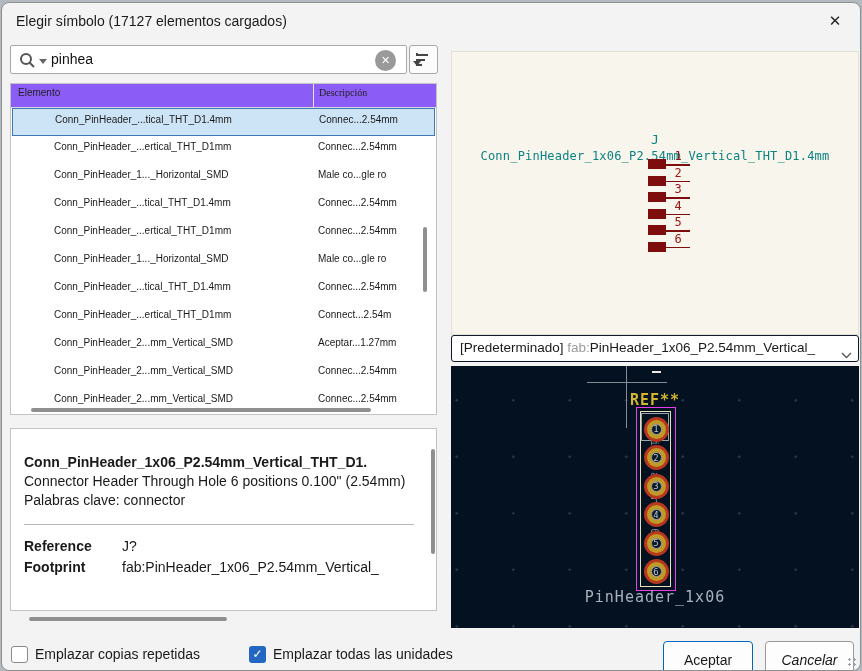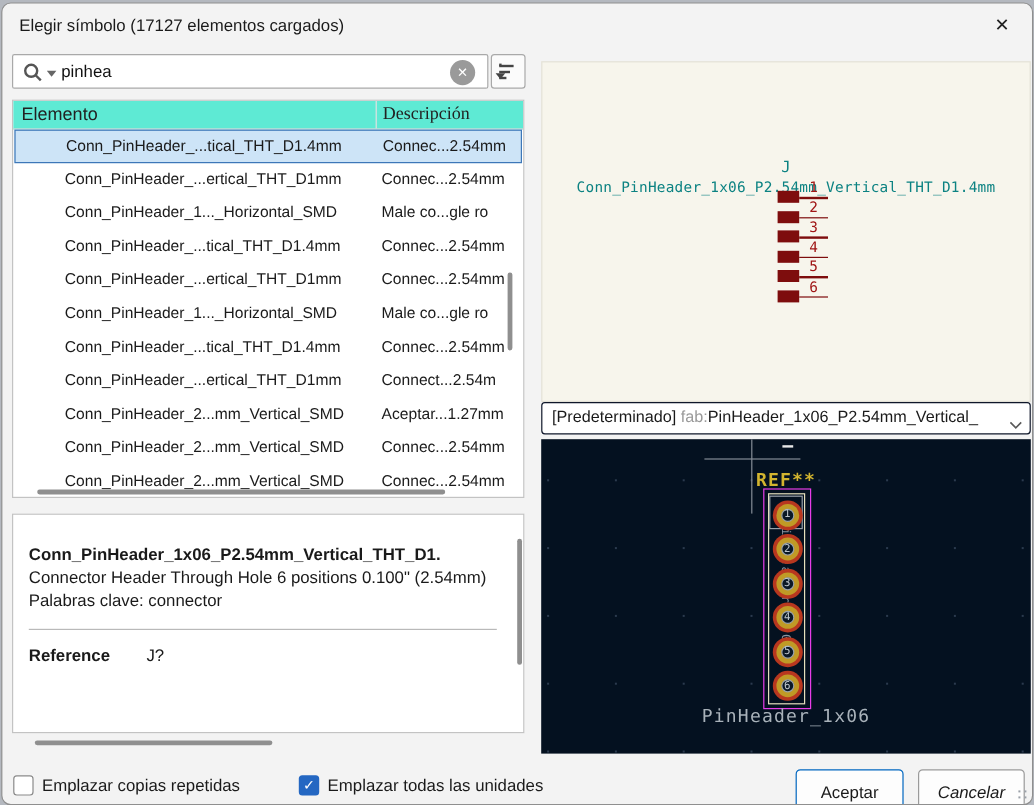--- a/index.html
+++ b/index.html
@@ -33,27 +33,27 @@
   .sort-l2 { top:13px; width:9px; }
   .sort-l3 { top:18px; width:6px; }
   .sort-arrow { position:absolute; left:19px; top:7px; width:2px; height:11px; background:#444; }
   .sort-arrow:after { content:""; position:absolute; left:-3px; top:8px; width:0; height:0;
                border-left:4px solid transparent; border-right:4px solid transparent;
                border-top:5px solid #444; }
 
   
   .table-panel { position:absolute; left:8px; top:80px; width:427px; height:332px;
                  background:#fff; border:1px solid #c3c3c3; overflow:hidden; }
-  .thead { position:absolute; left:0; top:0; right:0; height:24px; background:#5eead4;
-           border-bottom:1px solid #d9d9d9; font-size:15px; color:#222; }
+  .thead { position:absolute; left:0; top:0; right:0; height:24px; background:#8b5cf6;
+           border-bottom:1px solid #d9d9d9; font-size:10px; color:#222; }
   .th-el  { position:absolute; left:7px;  top:3px; }
   .th-desc{ position:absolute; left:308px; top:3px;font-family:Liberation Serif, serif; }
   .col-divider { position:absolute; left:302px; top:0; bottom:0; width:1px; background:#e2e2e2; }
   .rows { position:absolute; left:0; top:24px; right:0; bottom:0; }
-  .trow { position:absolute; left:1px; right:1px; height:28px; font-size:13px; }
+  .trow { position:absolute; left:1px; right:1px; height:28px; font-size:10px; }
   .trow .c1 { position:absolute; left:42px; top:5px; white-space:nowrap; }
   .trow .c2 { position:absolute; left:306px; top:5px; white-space:nowrap; }
   .trow.selected { background:#cde4f7; border:1px solid #3d77b8; }
   .vthumb { position:absolute; width:4px; border-radius:2px; background:#8f8f8f; }
   .table-vthumb { left:412px; top:143px; height:65px; }
   .table-hthumb { position:absolute; left:20px; bottom:2px; width:340px; height:4px;
                   border-radius:2px; background:#8f8f8f; }
 
   
   .detail-panel { position:absolute; left:8px; top:425px; width:427px; height:183px;
@@ -221,20 +221,24 @@
   <div class="detail-panel">
     <div class="detail-inner">
       <div class="d-name">Conn_PinHeader_1x06_P2.54mm_Vertical_THT_D1.</div>
       <div class="d-desc">Connector Header Through Hole 6 positions 0.100" (2.54mm)</div>
       <div class="d-keywords">Palabras clave: connector</div>
       <hr class="d-sep">
       <div class="d-field">
         <span class="d-label">Reference</span>
         <span class="d-value">J?</span>
       </div>
+      <div class="d-field">
+        <span class="d-label">Footprint</span>
+        <span class="d-value">fab:PinHeader_1x06_P2.54mm_Vertical_</span>
+      </div>
     </div>
     <div class="vthumb detail-vthumb"></div>
   </div>
   <div class="detail-hthumb"></div>
 
   <div class="sym-panel">
     <div class="sym-ref">J</div>
     <div class="sym-name">Conn_PinHeader_1x06_P2.54mm_Vertical_THT_D1.4mm</div>
     <div class="pin" style="top:112px">
         <span class="sq"></span>

